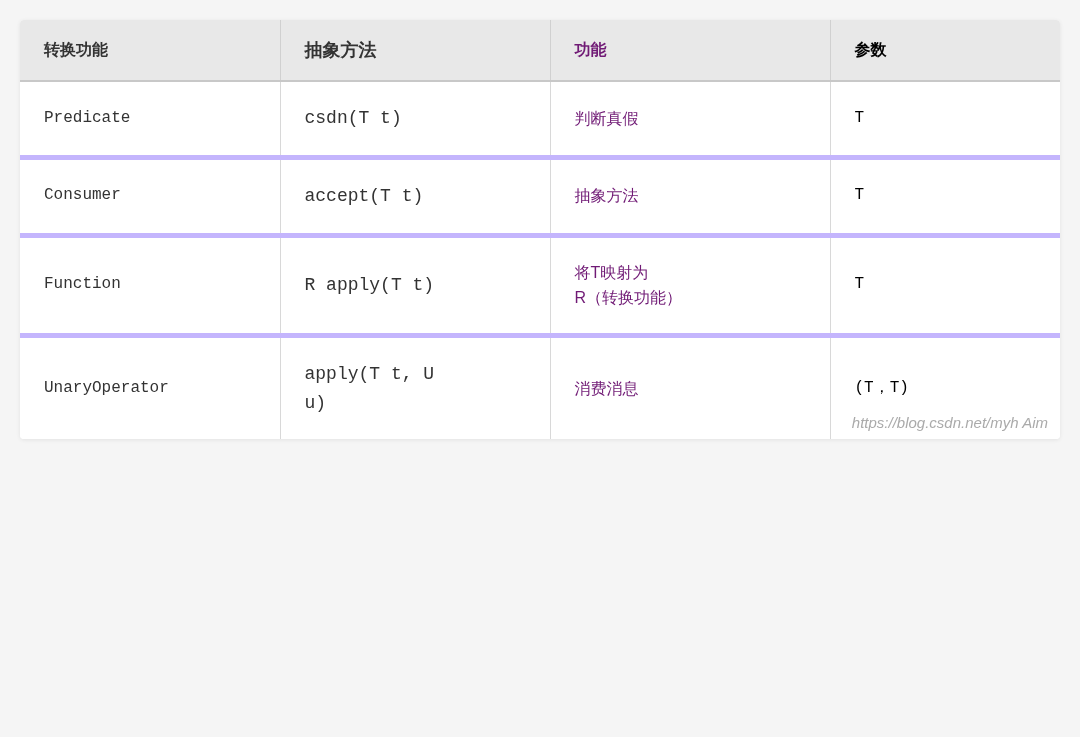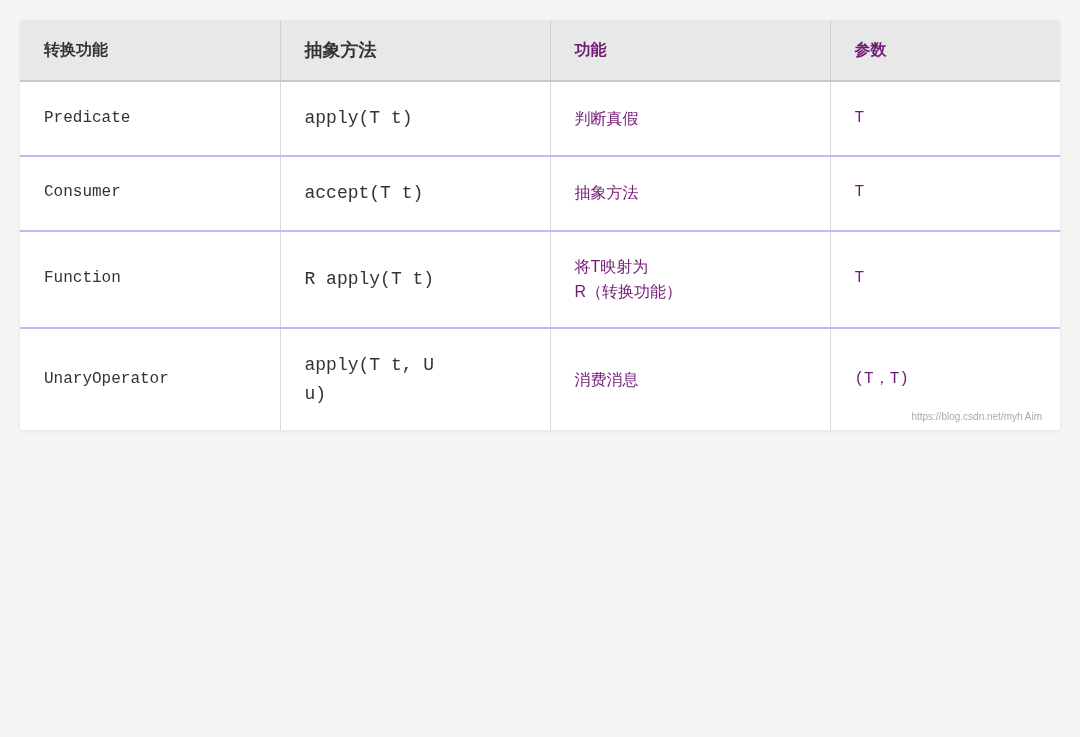--- a/index.html
+++ b/index.html
@@ -44,21 +44,21 @@
       color: #222;
       border-right: 1px solid #d0d0d0;
       border-bottom: 2px solid #c8c8c8;
     }
 
     thead th:last-child {
       border-right: none;
     }
 
     tbody tr {
-      border-bottom: 2px solid #c4b5fd;
+      border-bottom: 5px solid #c4b5fd;
       background: #ffffff;
     }
 
     tbody tr:last-child {
       border-bottom: none;
     }
 
     tbody td {
       padding: 22px 24px;
       font-size: 16px;
@@ -89,48 +89,49 @@
     .col-function {
       width: 280px;
       font-size: 16px;
       color: #701a75;
     }
 
     .col-param {
       width: auto;
       font-family: "Courier New", Courier, monospace;
       font-size: 16px;
-      color: #701a75;
+      color: #000000;
     }
 
     .watermark {
       position: absolute;
       bottom: 8px;
-      right: 18px;
-      font-size: 10px;
+      right: 12px;
+      font-size: 15px;
       color: #aaa;
+      font-style: italic;
     }
   </style>
 </head>
 <body>
 
 <div class="table-container">
   <table>
     <thead>
       <tr>
         <th class="col-interface">转换功能</th>
         <th class="col-method">抽象方法</th>
         <th class="col-function">功能</th>
         <th class="col-param">参数</th>
       </tr>
     </thead>
     <tbody id="table-body">
     <tr>
           <td class="col-interface">Predicate</td>
-          <td class="col-method">apply(T t)</td>
+          <td class="col-method">csdn(T t)</td>
           <td class="col-function">判断真假</td>
           <td class="col-param">T</td>
         </tr>
         <tr>
           <td class="col-interface">Consumer</td>
           <td class="col-method">accept(T t)</td>
           <td class="col-function">抽象方法</td>
           <td class="col-param">T</td>
         </tr>
         <tr>

